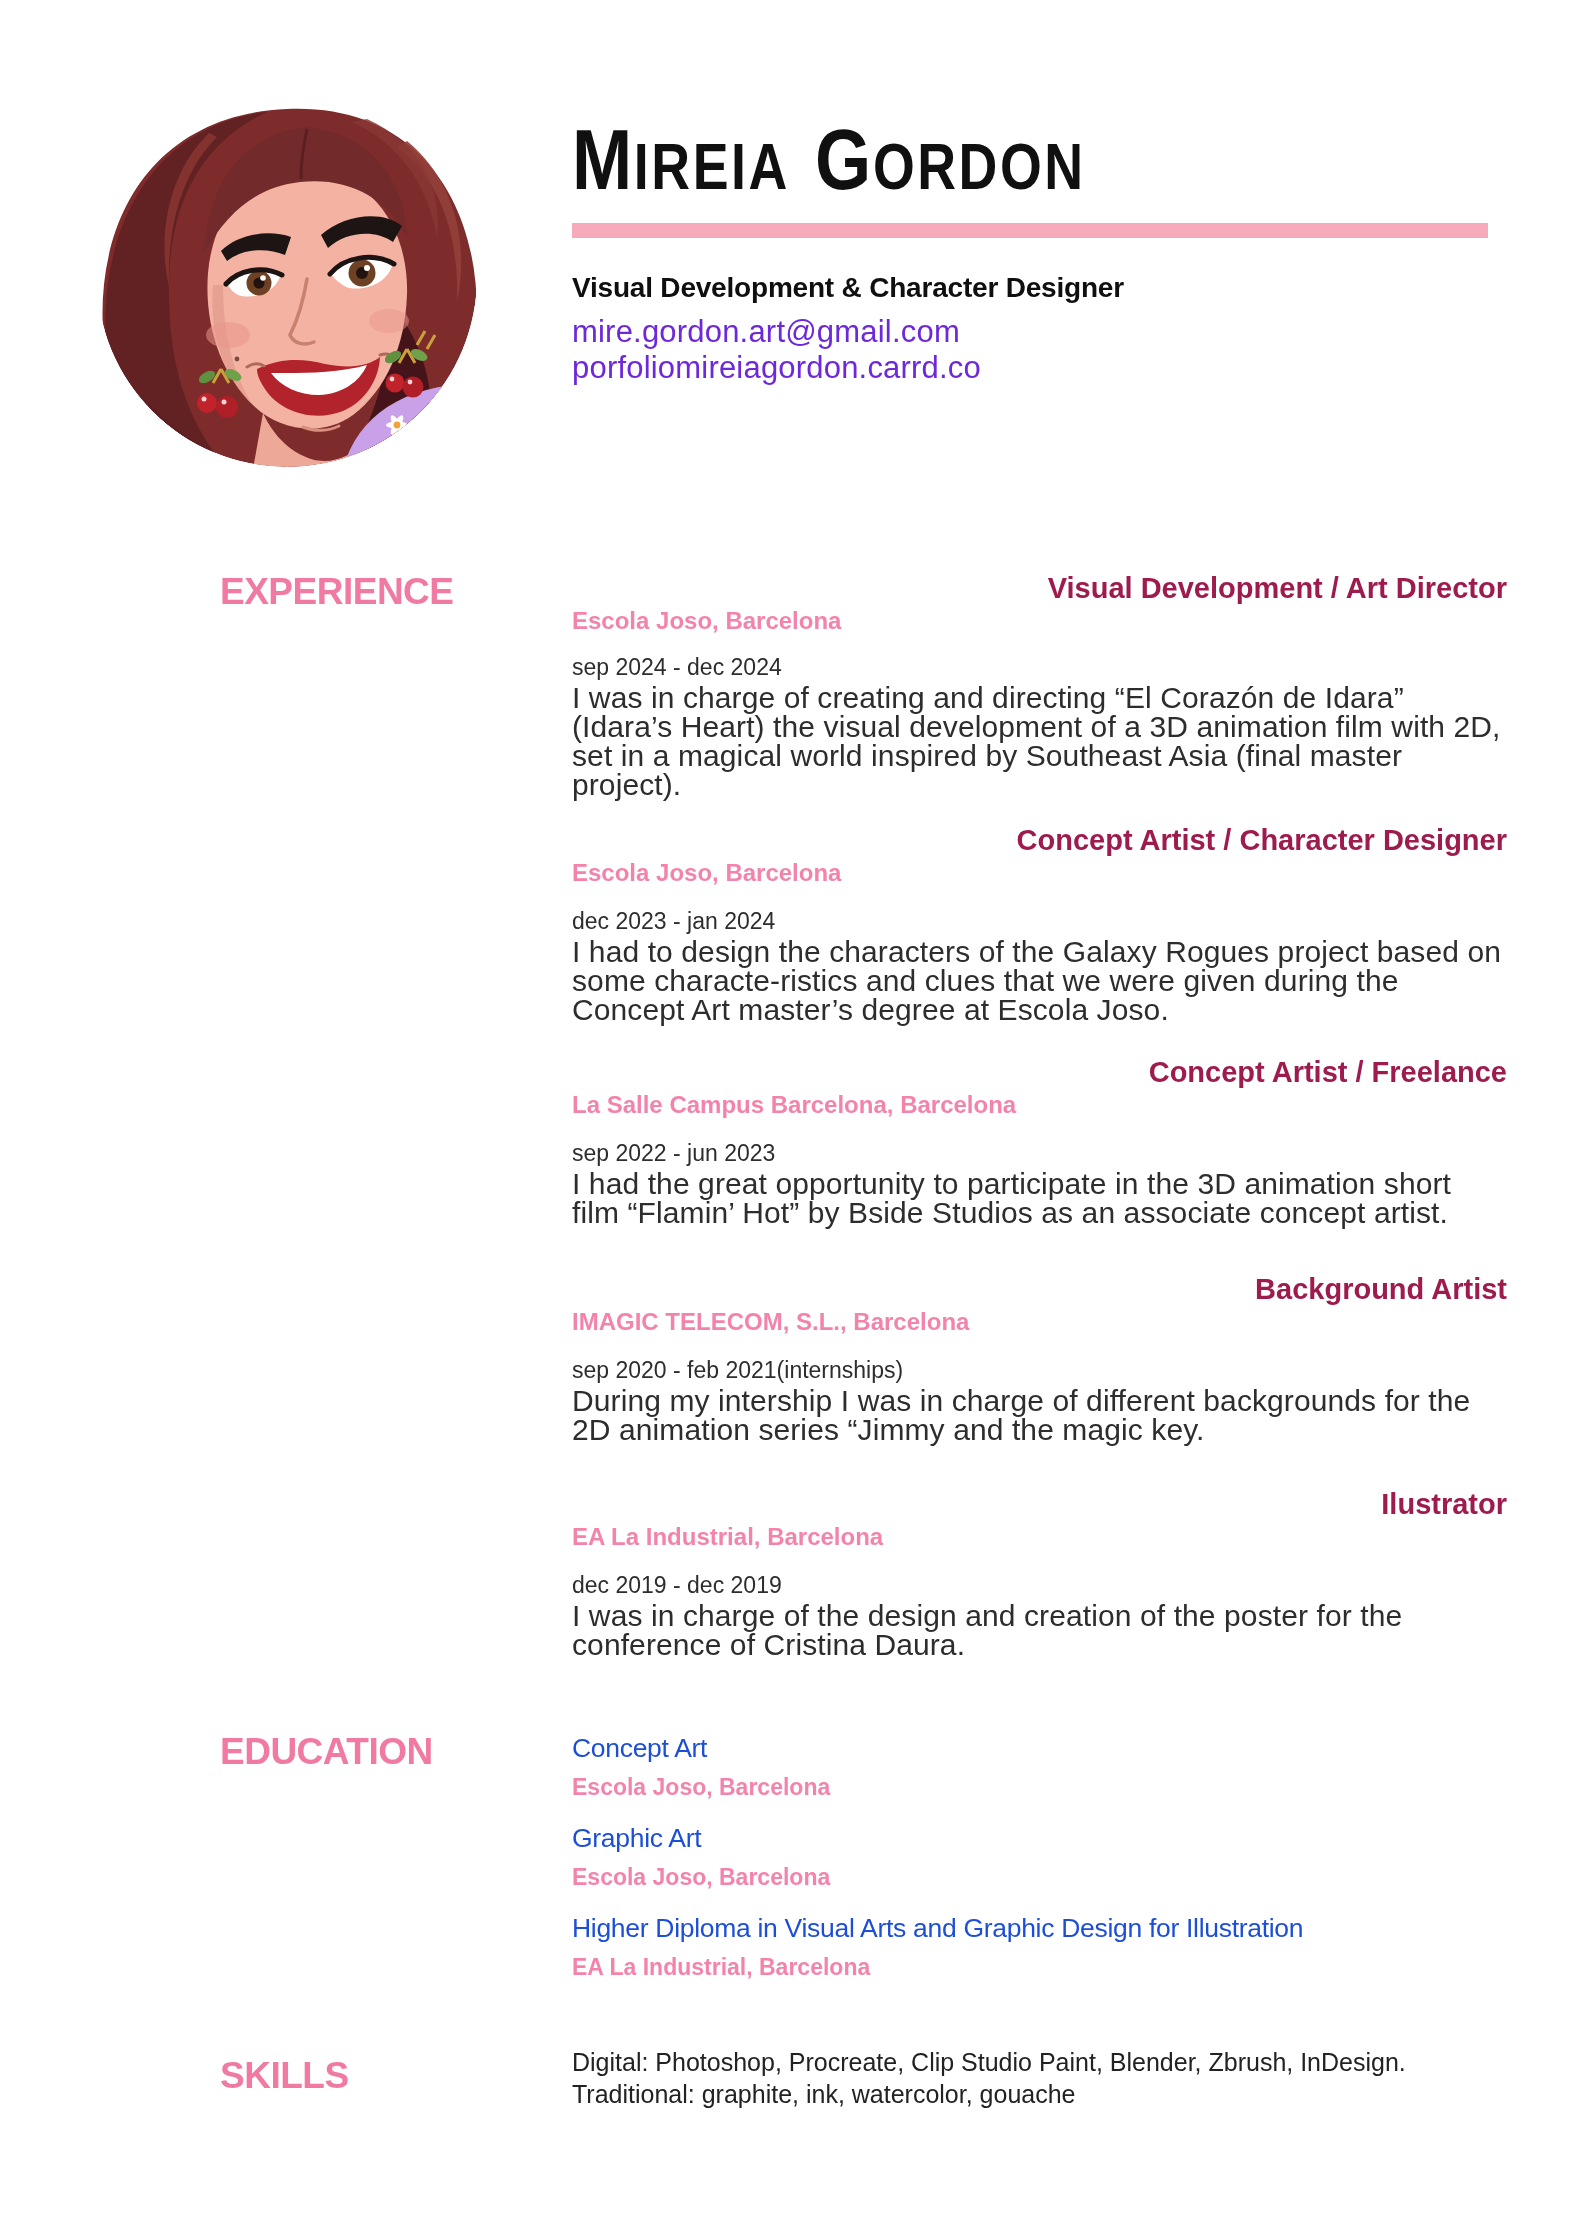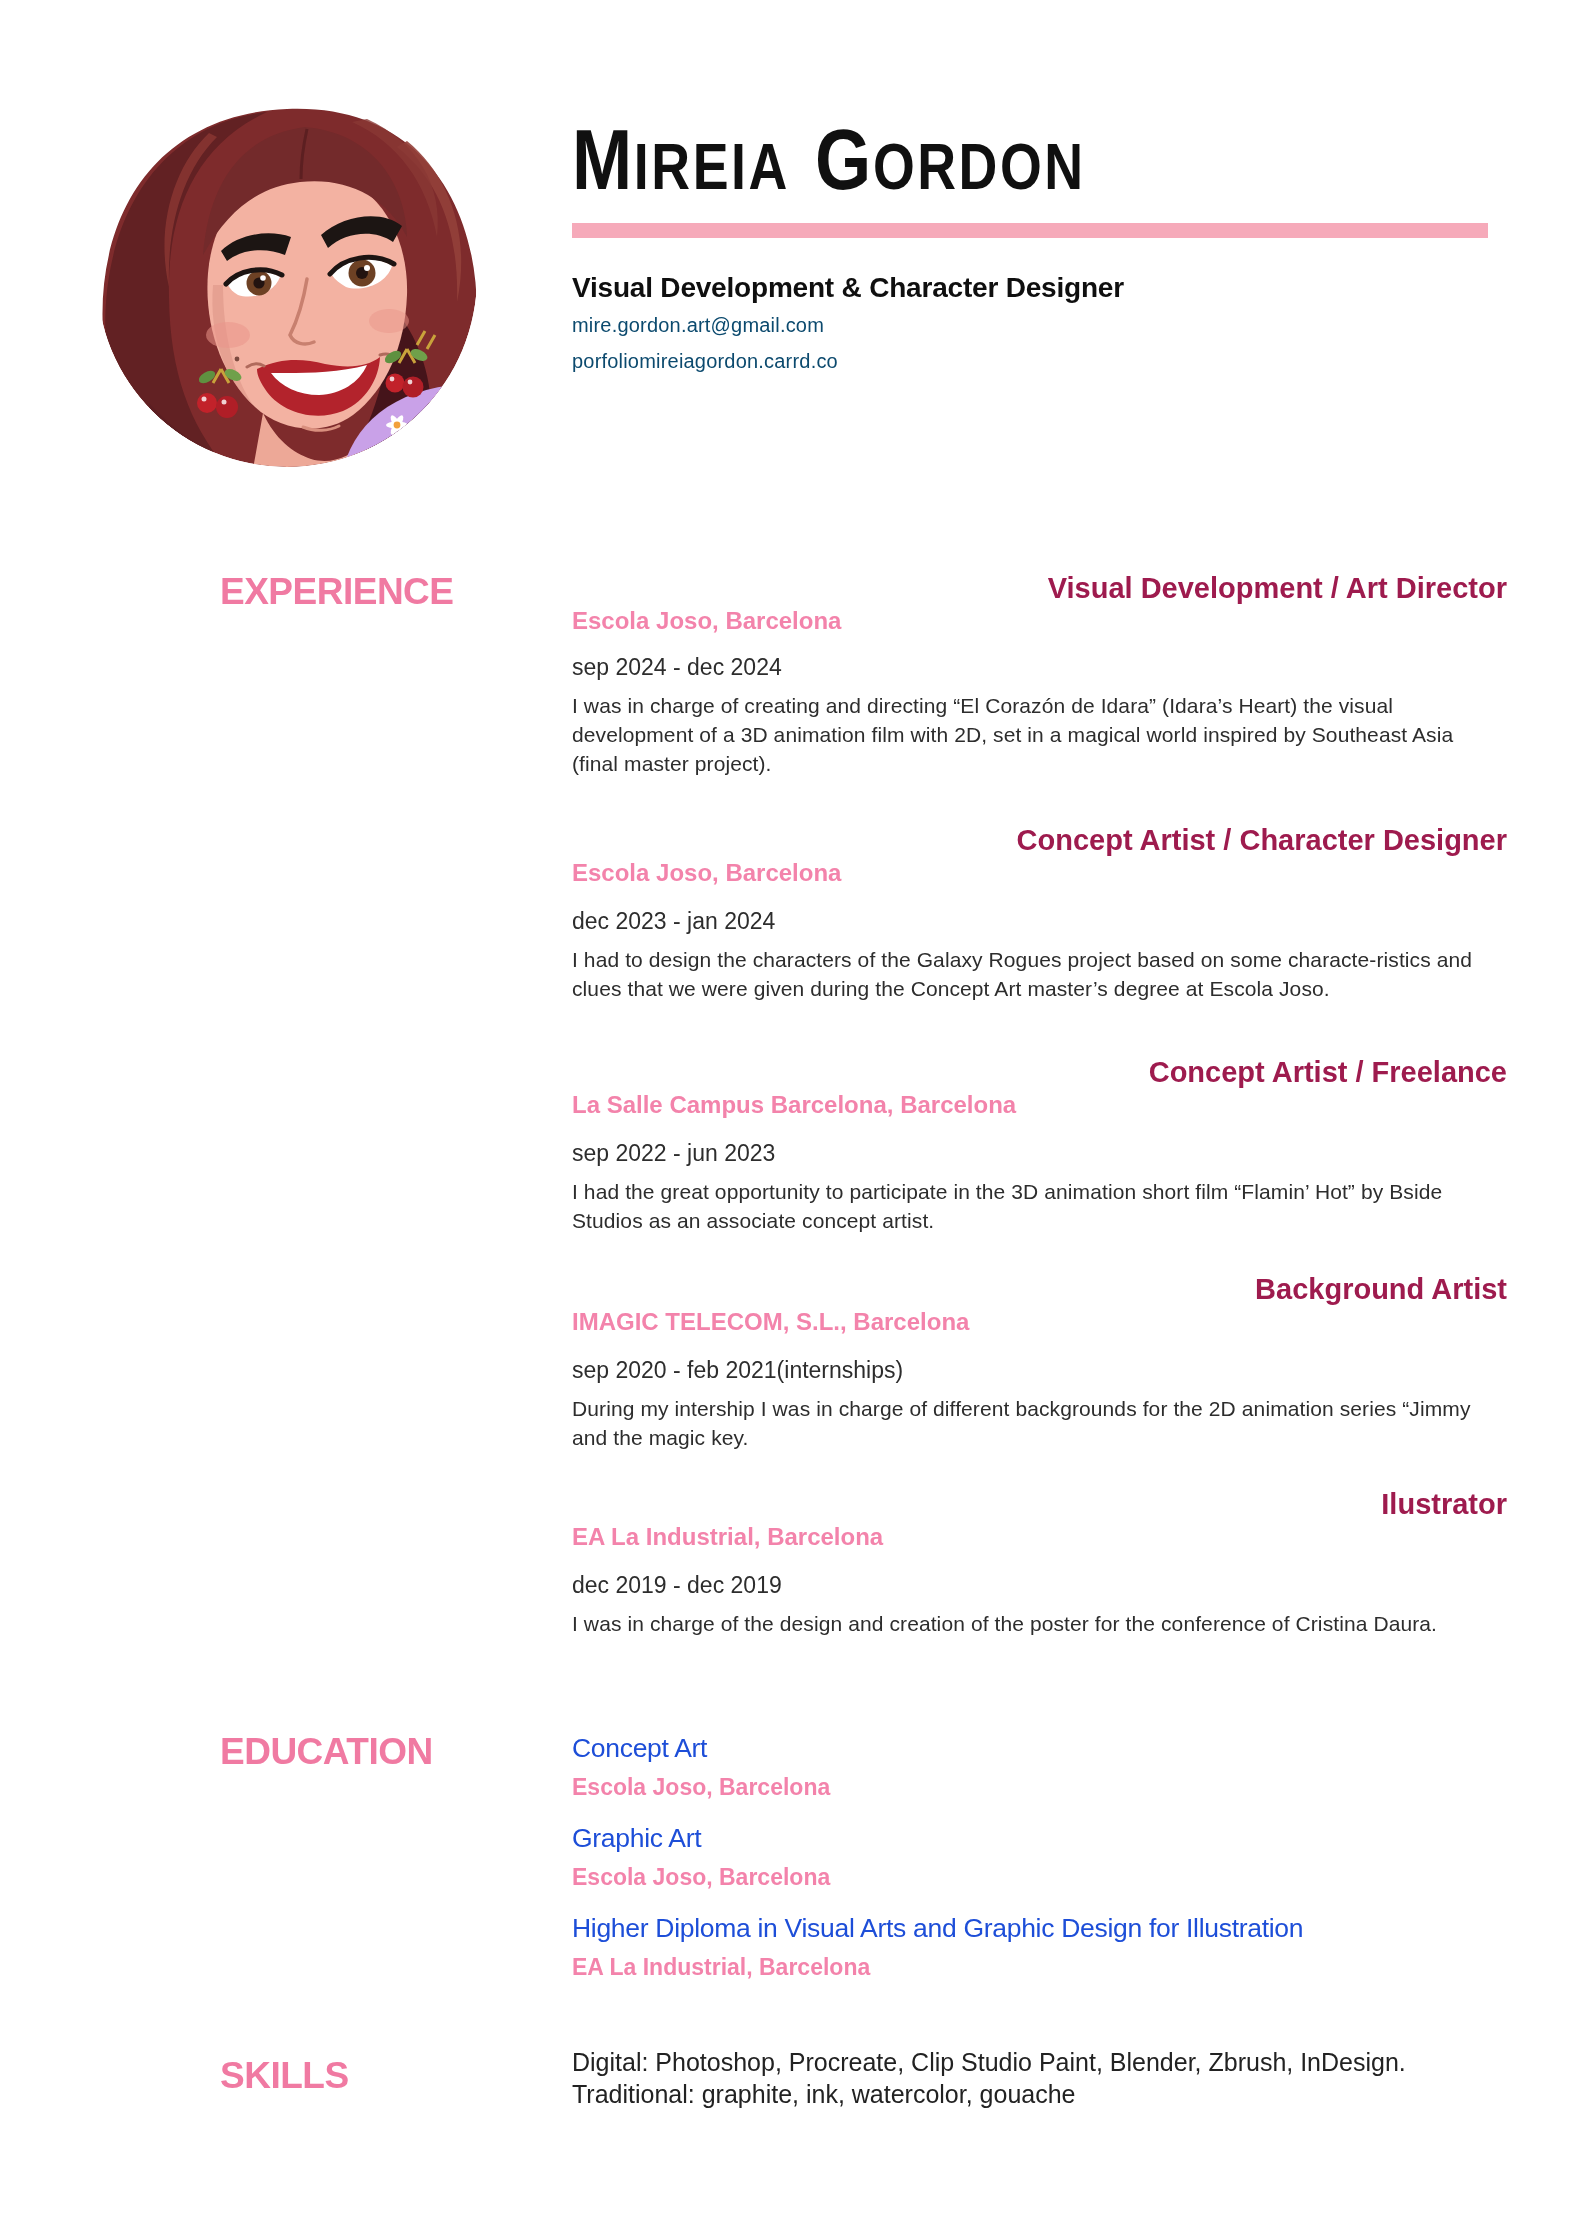--- a/index.html
+++ b/index.html
@@ -32,21 +32,21 @@
   .accent-bar{
     position:absolute; left:572px; top:223px;
     width:916px; height:15px; background:#f6aaba;
   }
   .role-title{
     position:absolute; left:572px; top:272px;
     font-size:28px; font-weight:700; color:#0f0f0f; letter-spacing:-0.2px;
   }
   .contact{
     position:absolute; left:572px;
-    font-size:20px; color:#0c4a6e; letter-spacing:0.2px;
+    font-size:31px; color:#6d28d9; letter-spacing:0.2px;
   }
   .contact.email{top:314px;}
   .contact.website{top:350px;}
 
   
   .section-label{
     position:absolute; left:220px;
     font-size:37px; font-weight:700; color:#f07aa2; letter-spacing:-0.5px;
     line-height:1.1;
   }
@@ -59,21 +59,21 @@
   }
   .job-company{
     font-size:24px; font-weight:700; color:#f383ab;
     line-height:28px; margin-top:2px; white-space:nowrap;
   }
   .job-dates{
     font-size:23px; color:#2d2d2d; line-height:28px; margin-top:20px;
   }
   .job-dates.first-gap{margin-top:18px;}
   .job-desc{
-    font-size:21px; color:#2d2d2d; line-height:29px; margin-top:10px;
+    font-size:30px; color:#2d2d2d; line-height:29px; margin-top:2px;
     width:930px; letter-spacing:0.1px;
   }
 
   
   .edu{position:absolute; left:572px; width:1000px;}
   .edu-title{
     font-size:26.5px; font-weight:400; color:#1d4ed8;
     line-height:30px; letter-spacing:-0.3px; white-space:nowrap;
   }
   .edu-company{

